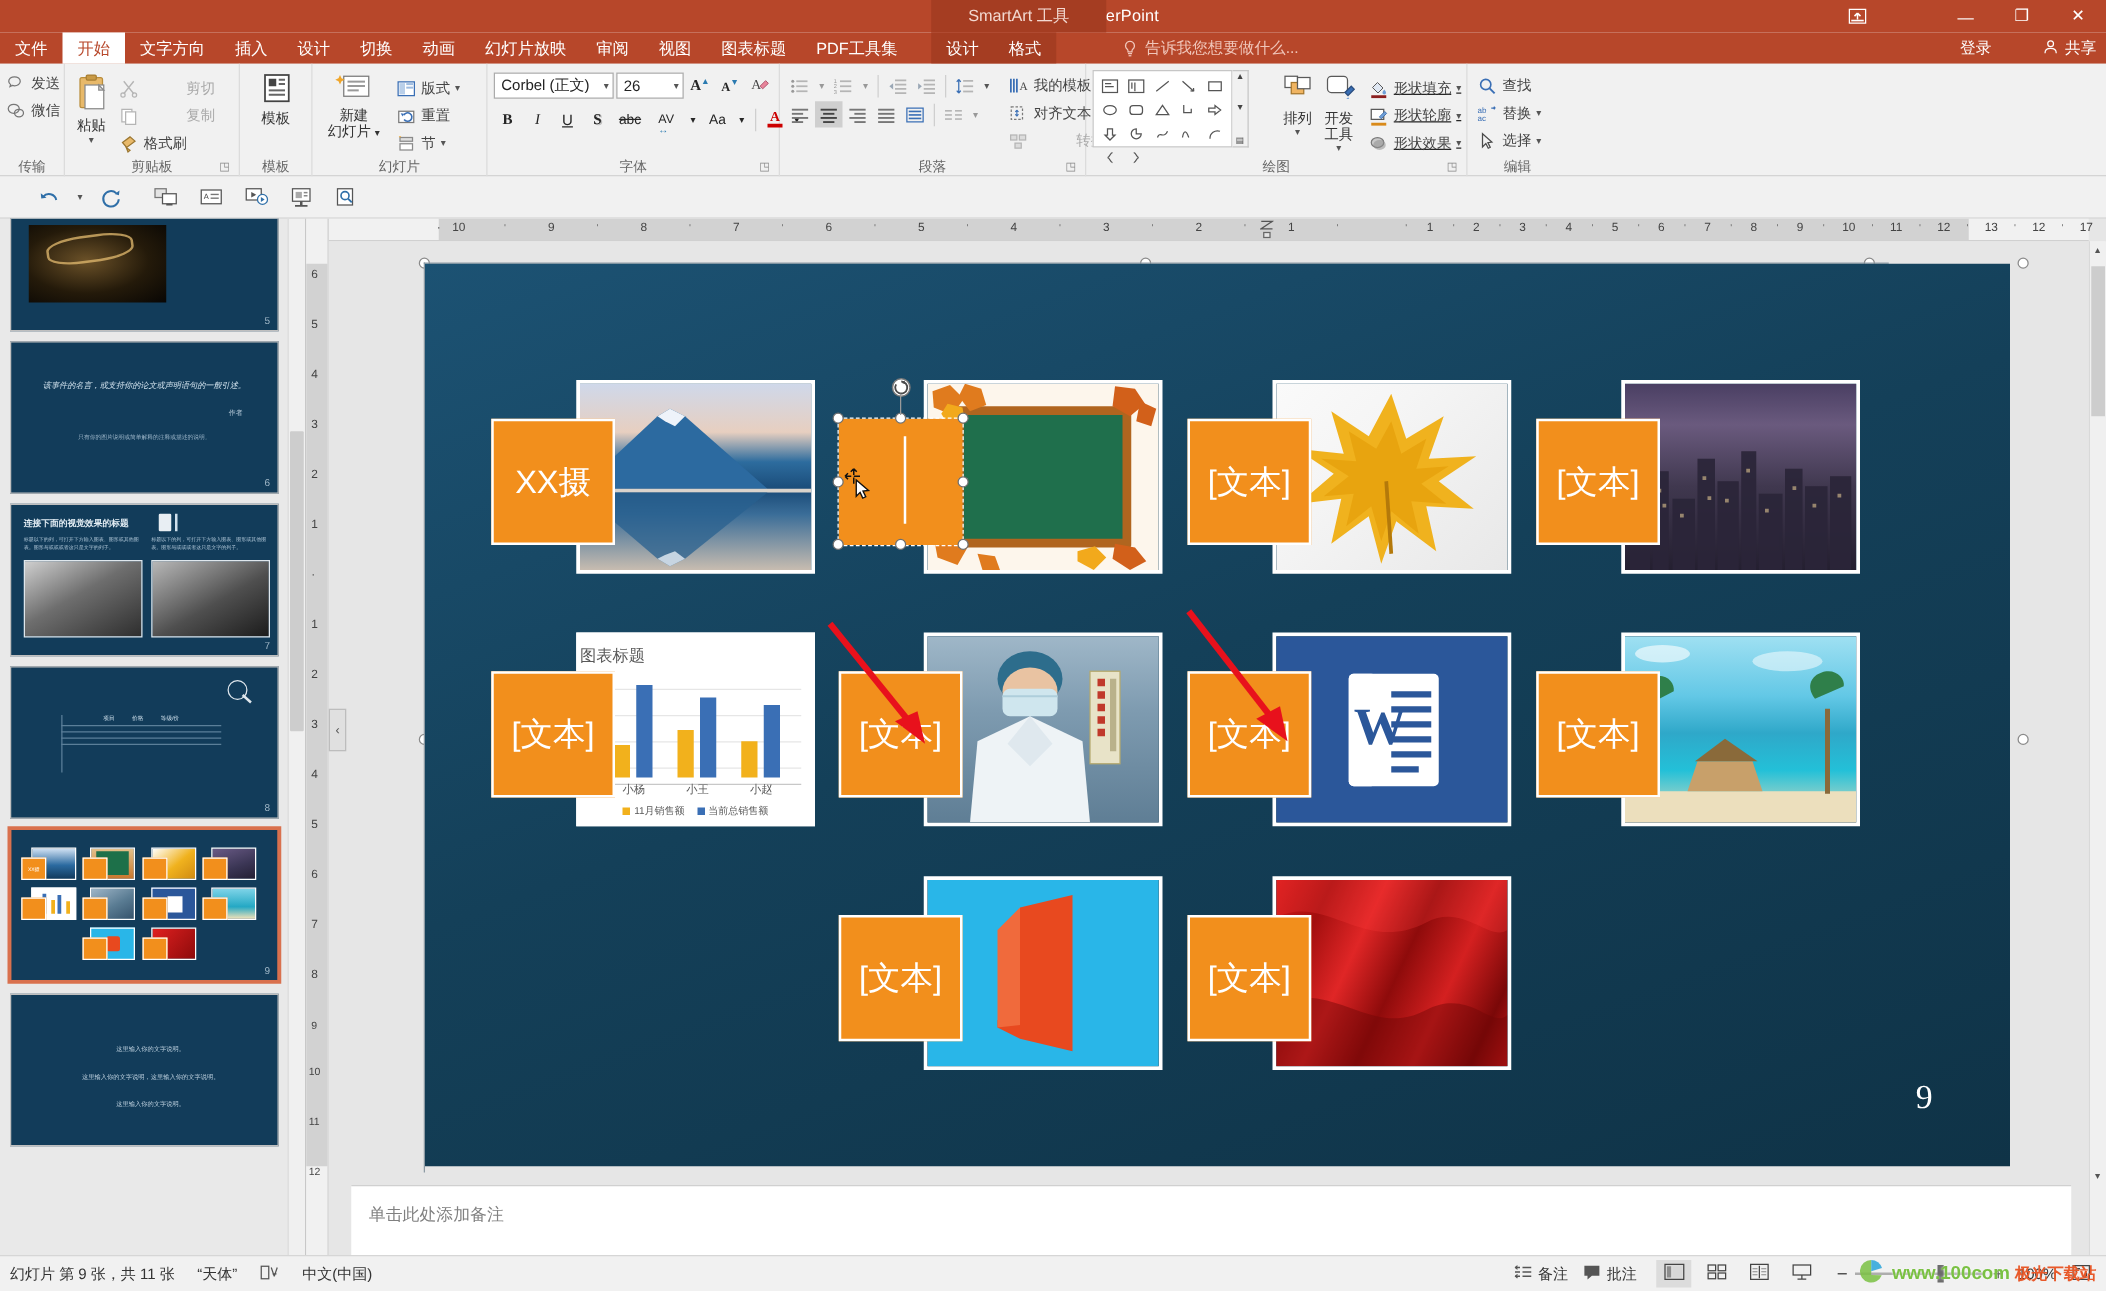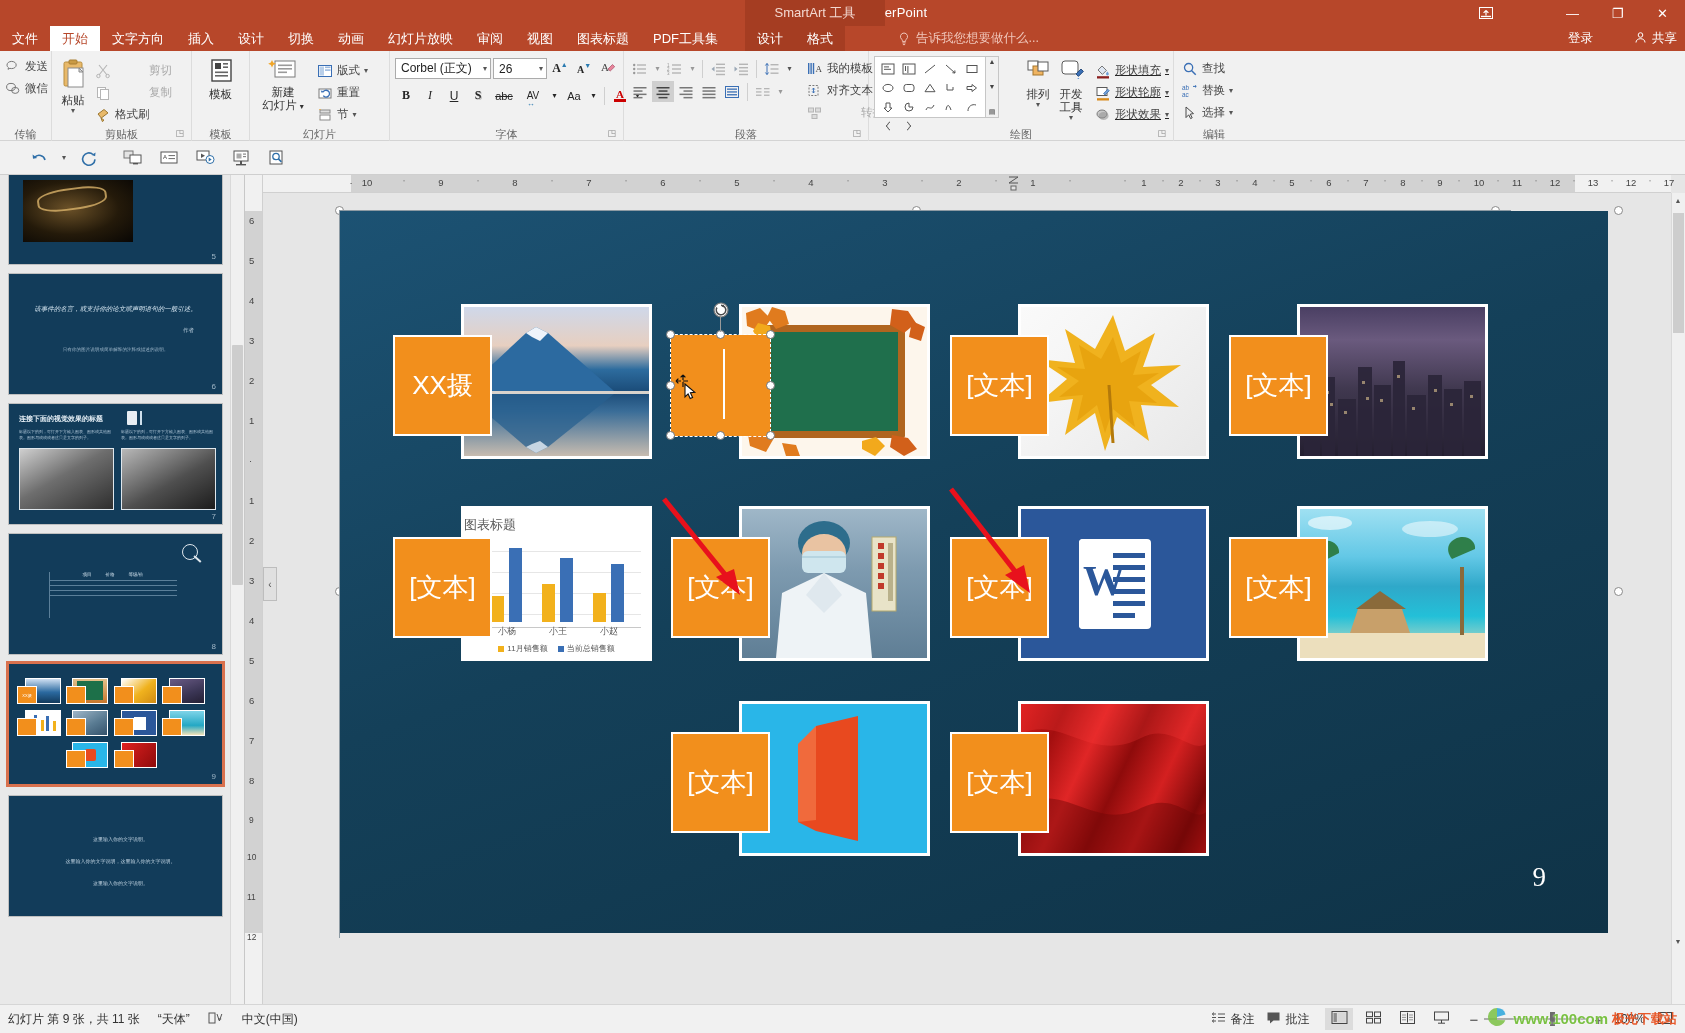--- a/index.html
+++ b/index.html
@@ -1305,20 +1305,24 @@
         <path d="M82 102 L58 84 L76 76 Z" fill="#e8111c"></path>
       </svg>
       <svg class="arrow" style="left:682px;top:290px;width:130px;height:150px;" viewBox="0 0 130 150">
         <path d="M6 6 L76 96" stroke="#e8111c" stroke-width="5" fill="none"></path>
         <path d="M85 110 L60 92 L79 82 Z" fill="#e8111c"></path>
       </svg>
 
       <div class="handle" style="left:1351px;top:394px;"></div>
       <div class="handle" style="left:1351px;top:13px;"></div>
 
+      <div class="notesarea">
+        <div class="splitter"></div>
+        <div class="notestext">单击此处添加备注</div>
+      </div>
     </div>
 
     <div class="vscroll-main">
       <div class="arrowbtn" style="top:0;">▲</div>
       <div class="vthumb-main"></div>
       <div class="arrowbtn" style="bottom:56px;">▼</div>
     </div>
   </div>
 </div>
 

